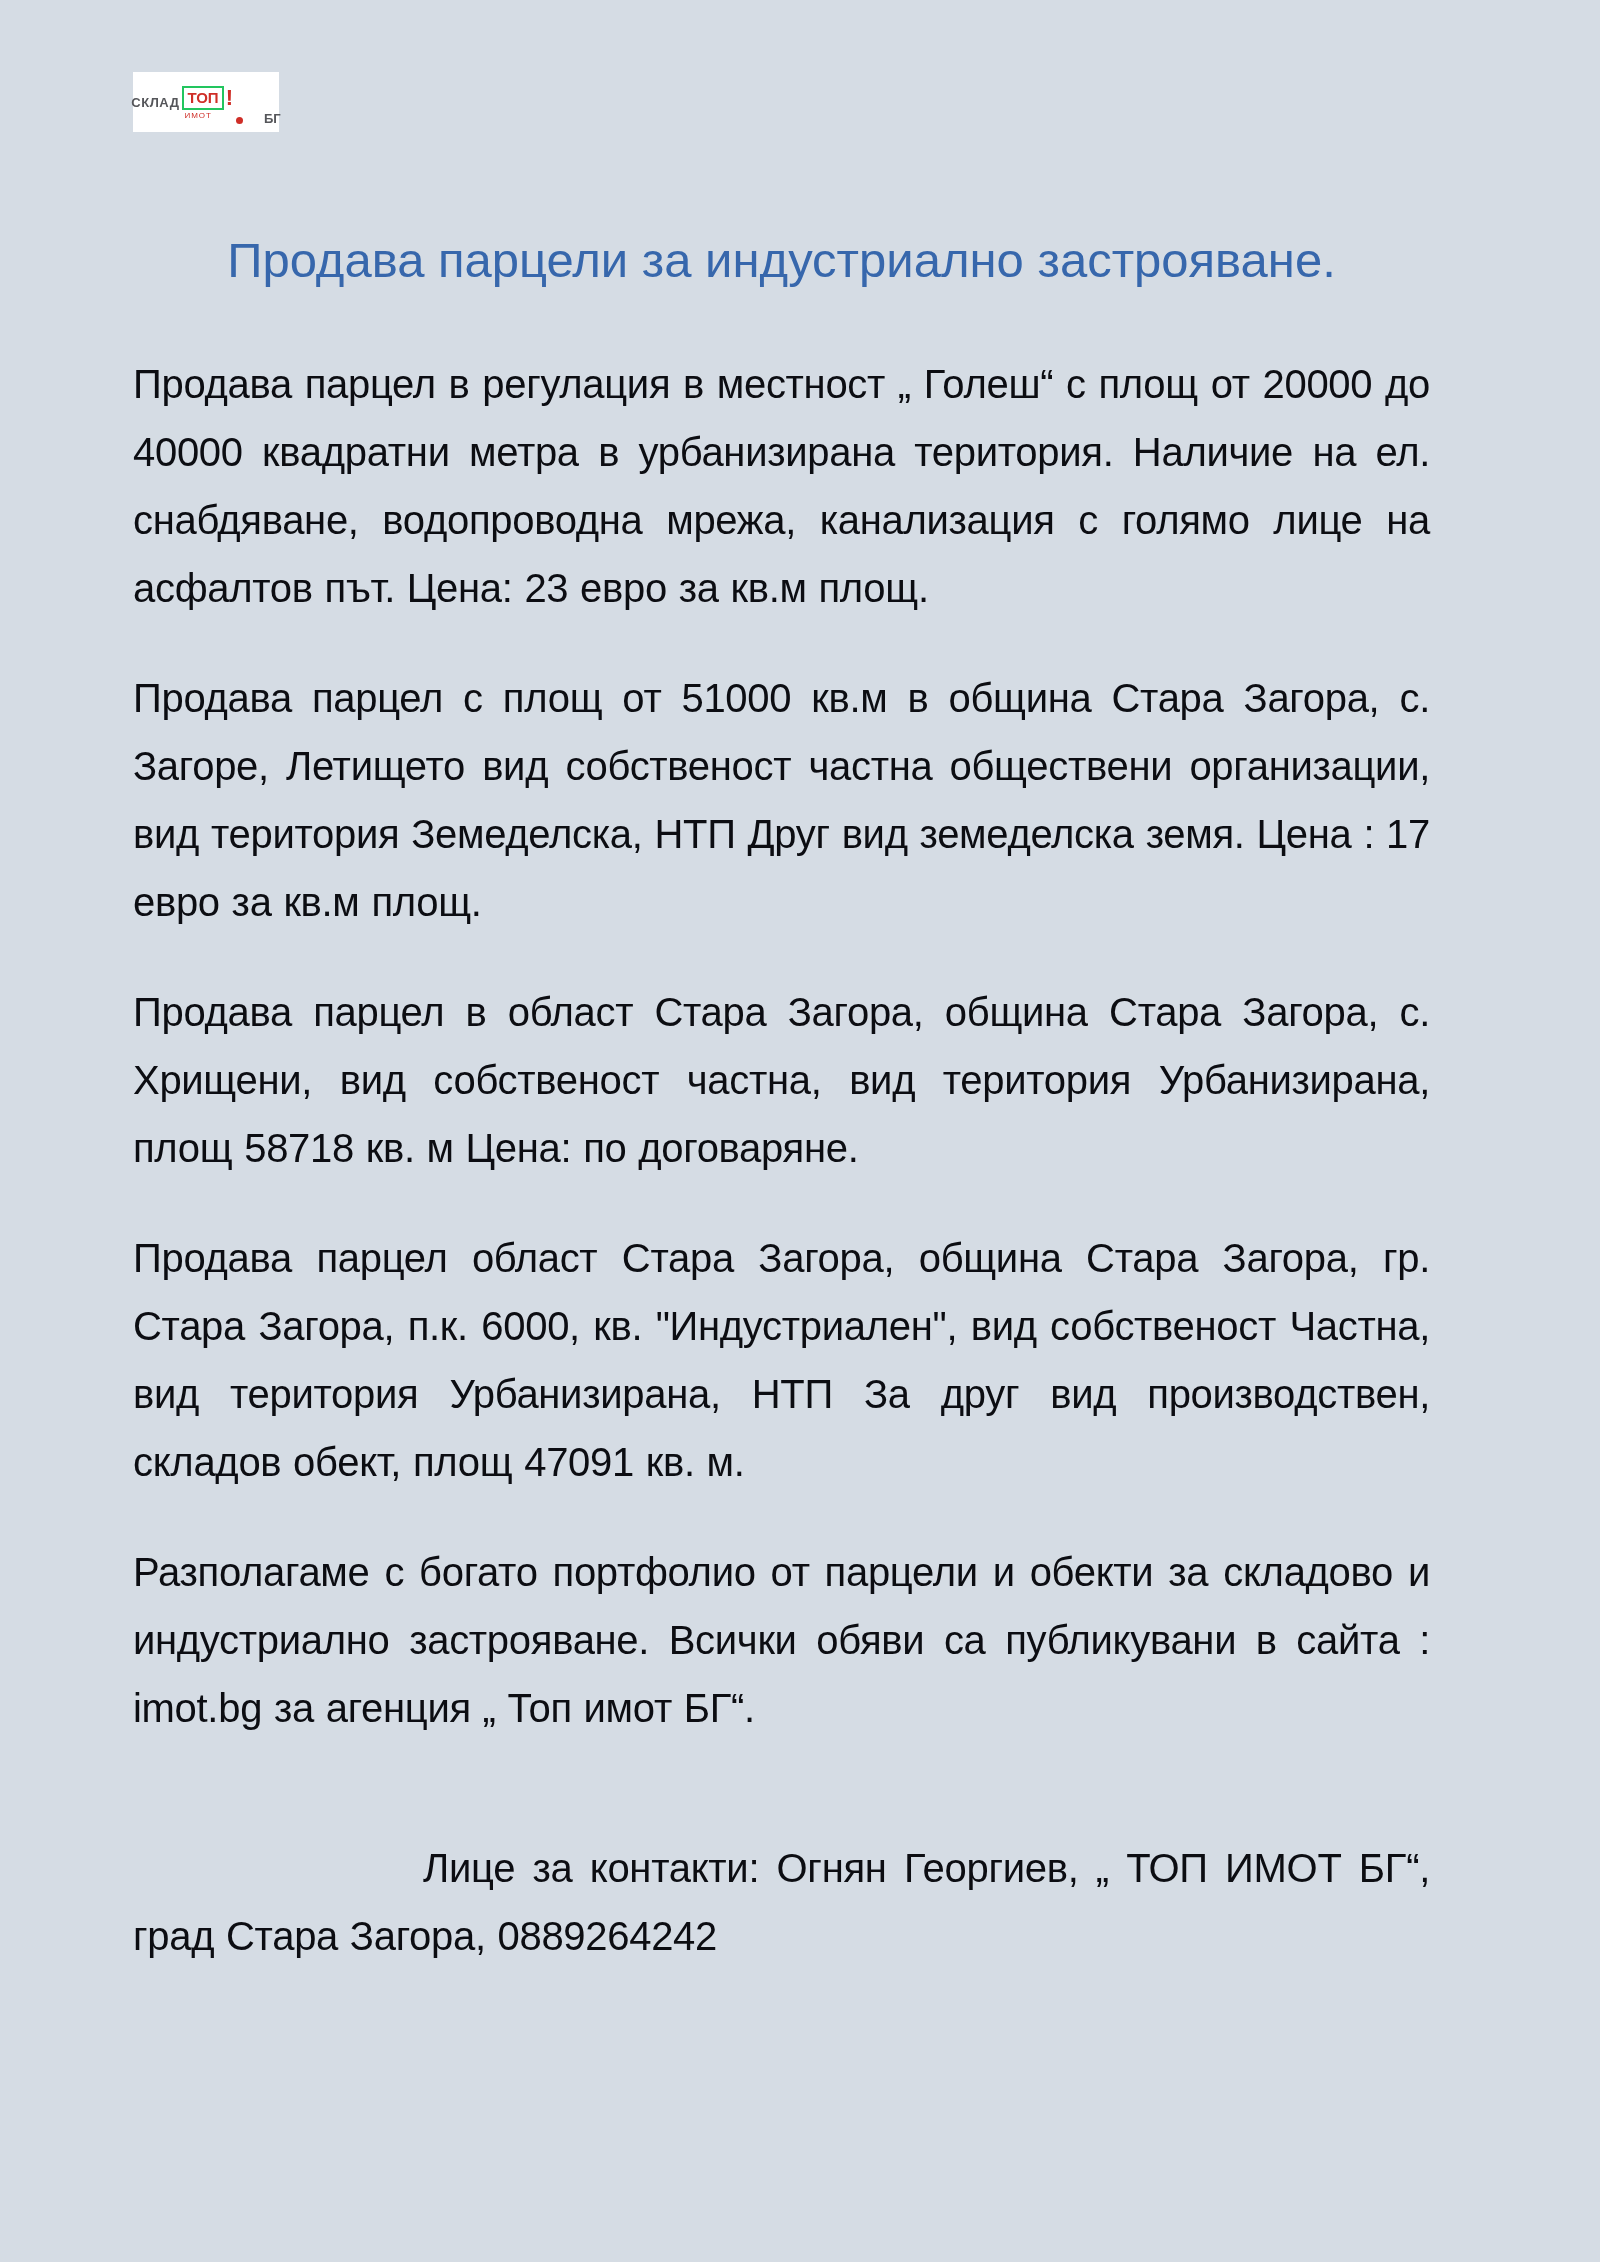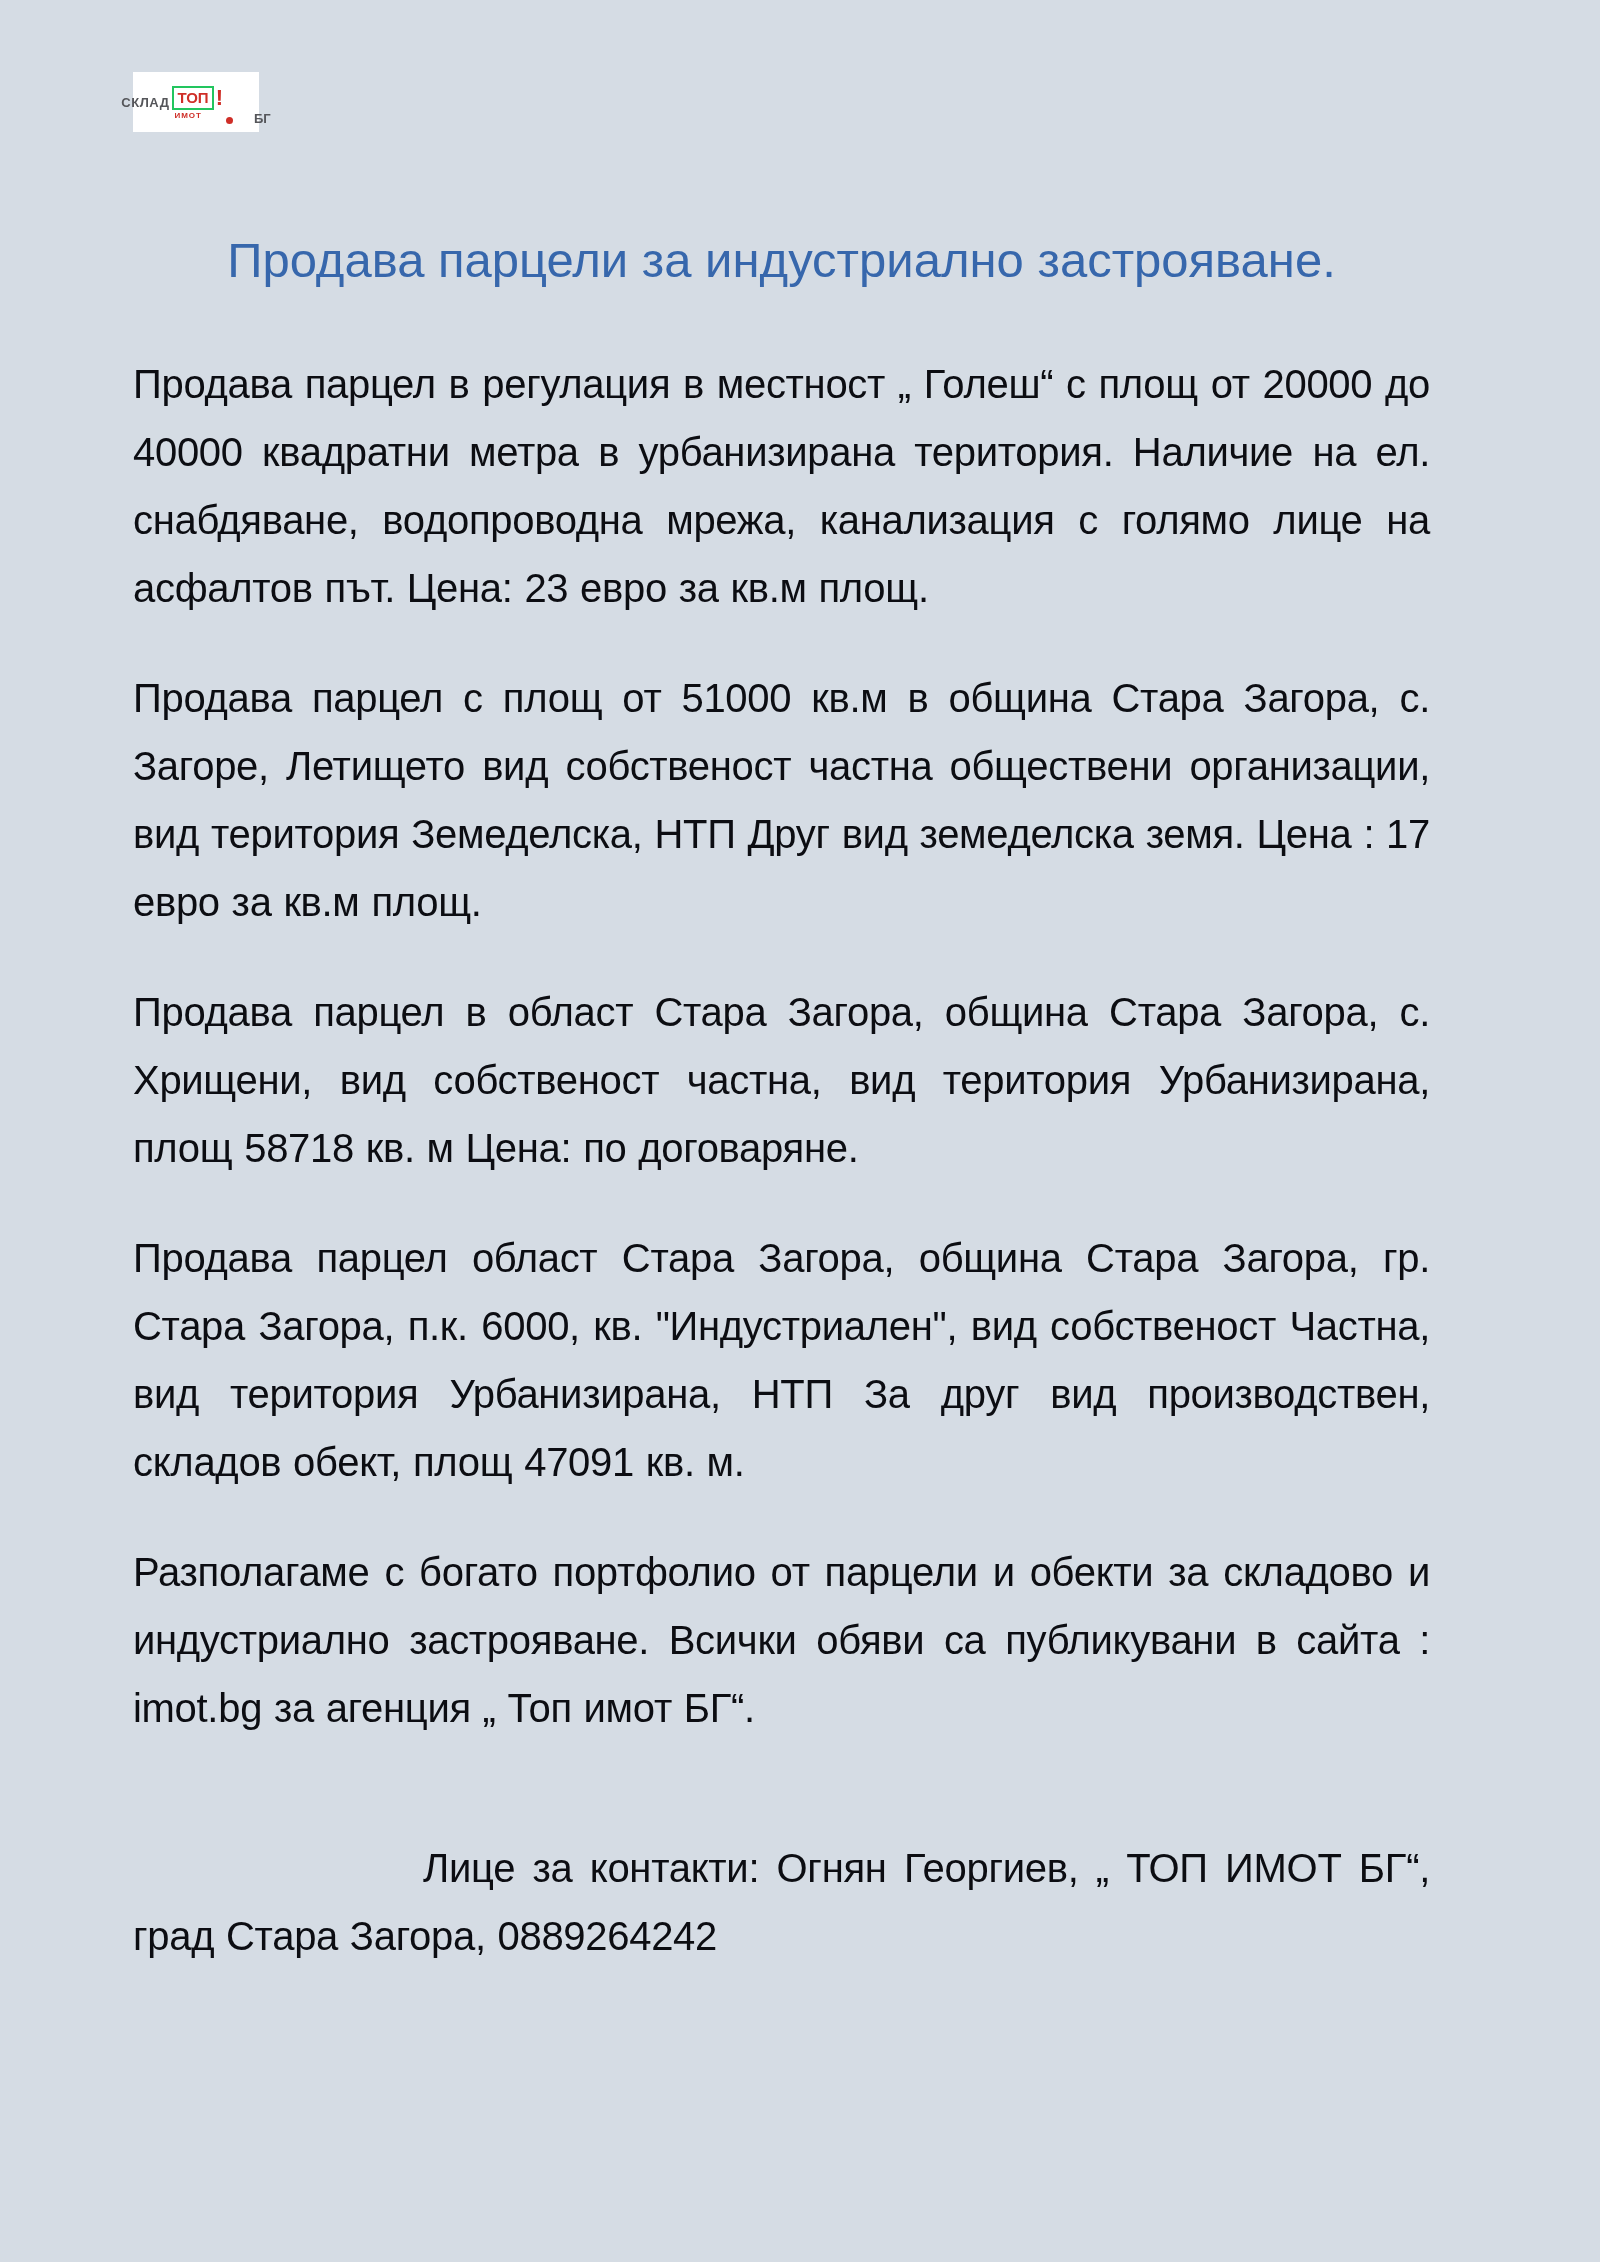--- a/index.html
+++ b/index.html
@@ -11,39 +11,39 @@
   }
   .page {
     box-sizing: border-box;
     width: 1600px; height: 2262px;
     padding: 72px 170px 0 133px;
     overflow: hidden;
   }
 
   
   .logo {
-    width: 126px; height: 60px;
+    width: 146px; height: 60px;
     background: #ffffff;
     display: flex; align-items: center; justify-content: center;
     gap: 3px;
   }
   .lg-sklad {
     color: #55565a; font-weight: 700; font-size: 13px; letter-spacing: 0.5px;
   }
   .lg-top-box {
     position: relative;
     border: 2px solid #22c55e;
     color: #cf2e27;
     font-weight: 800; font-size: 15px; line-height: 1;
     padding: 2px 3px 3px 3px;
     margin-bottom: 8px;
   }
   .lg-imot {
     position: absolute; left: 0; bottom: -12px;
-    font-size: 8px; font-weight: 700; letter-spacing: 1px; color: #cf2e27;
+    font-size: 8px; font-weight: 400; letter-spacing: 1px; color: #cf2e27;
     border: none;
   }
   .lg-excl {
     color: #cf2e27; font-weight: 800; font-size: 22px; line-height: 1;
     margin: 0 0 8px -1px;
   }
   .lg-bg { color: #55565a; font-weight: 700; font-size: 13px; align-self: flex-end; margin-bottom: 6px; display: flex; align-items: flex-end; gap: 20px; }
   .lg-dot { width: 7px; height: 7px; border-radius: 50%; background: #cf2e27; display: inline-block; margin: 0 1px 2px 0; }
 
   

